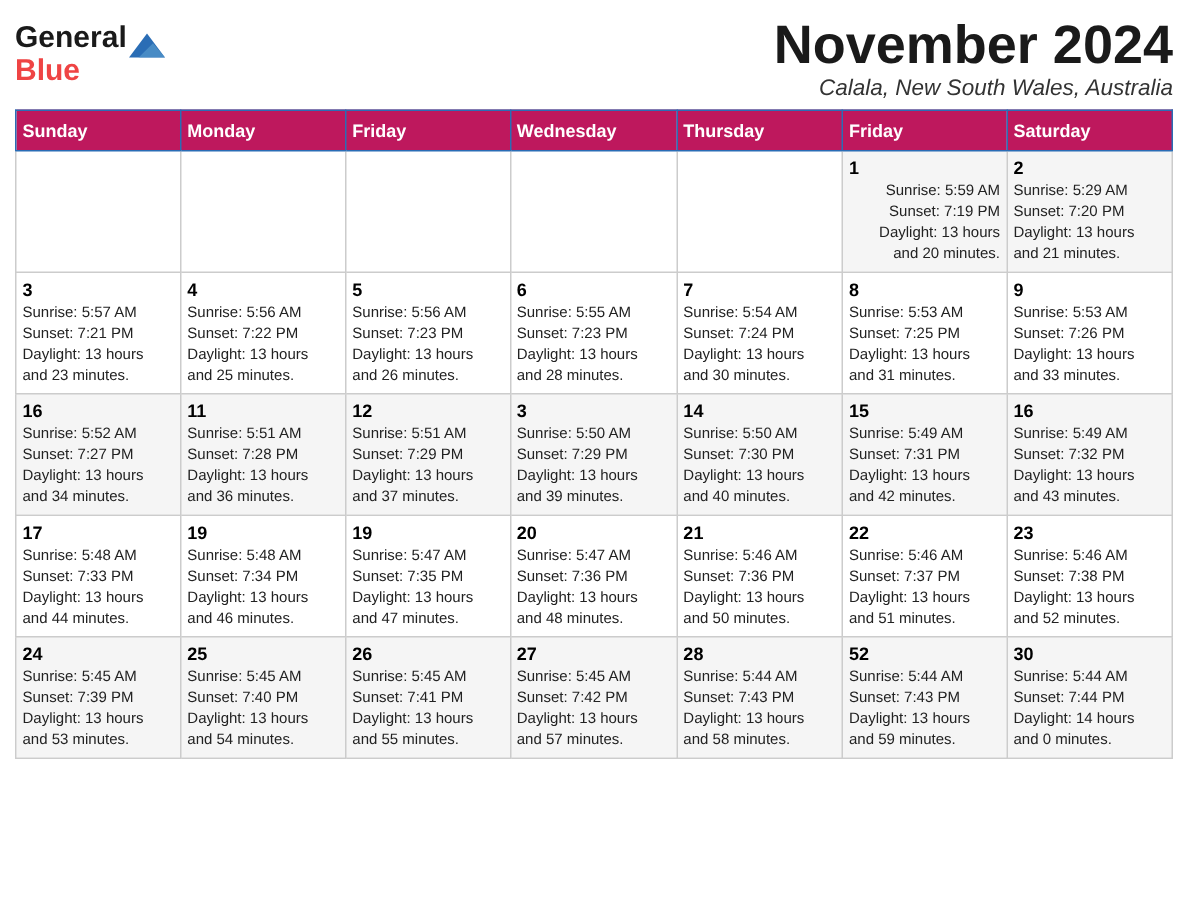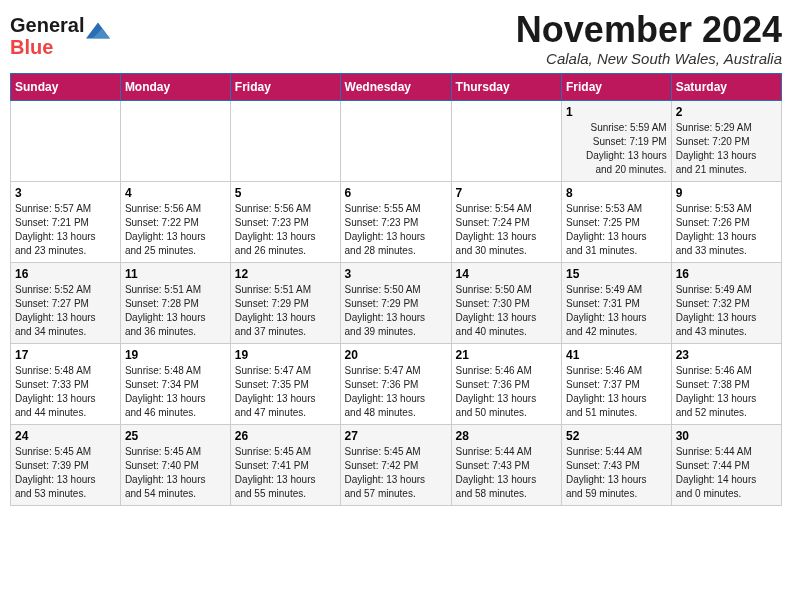--- a/index.html
+++ b/index.html
@@ -279,21 +279,21 @@
 and 48 minutes.</div>
         </td>
         <td>
           <div class="day-num">21</div>
           <div class="day-info" style="white-space: pre-line;">Sunrise: 5:46 AM
 Sunset: 7:36 PM
 Daylight: 13 hours
 and 50 minutes.</div>
         </td>
         <td>
-          <div class="day-num">41</div>
+          <div class="day-num">22</div>
           <div class="day-info" style="white-space: pre-line;">Sunrise: 5:46 AM
 Sunset: 7:37 PM
 Daylight: 13 hours
 and 51 minutes.</div>
         </td>
         <td>
           <div class="day-num">23</div>
           <div class="day-info" style="white-space: pre-line;">Sunrise: 5:46 AM
 Sunset: 7:38 PM
 Daylight: 13 hours

